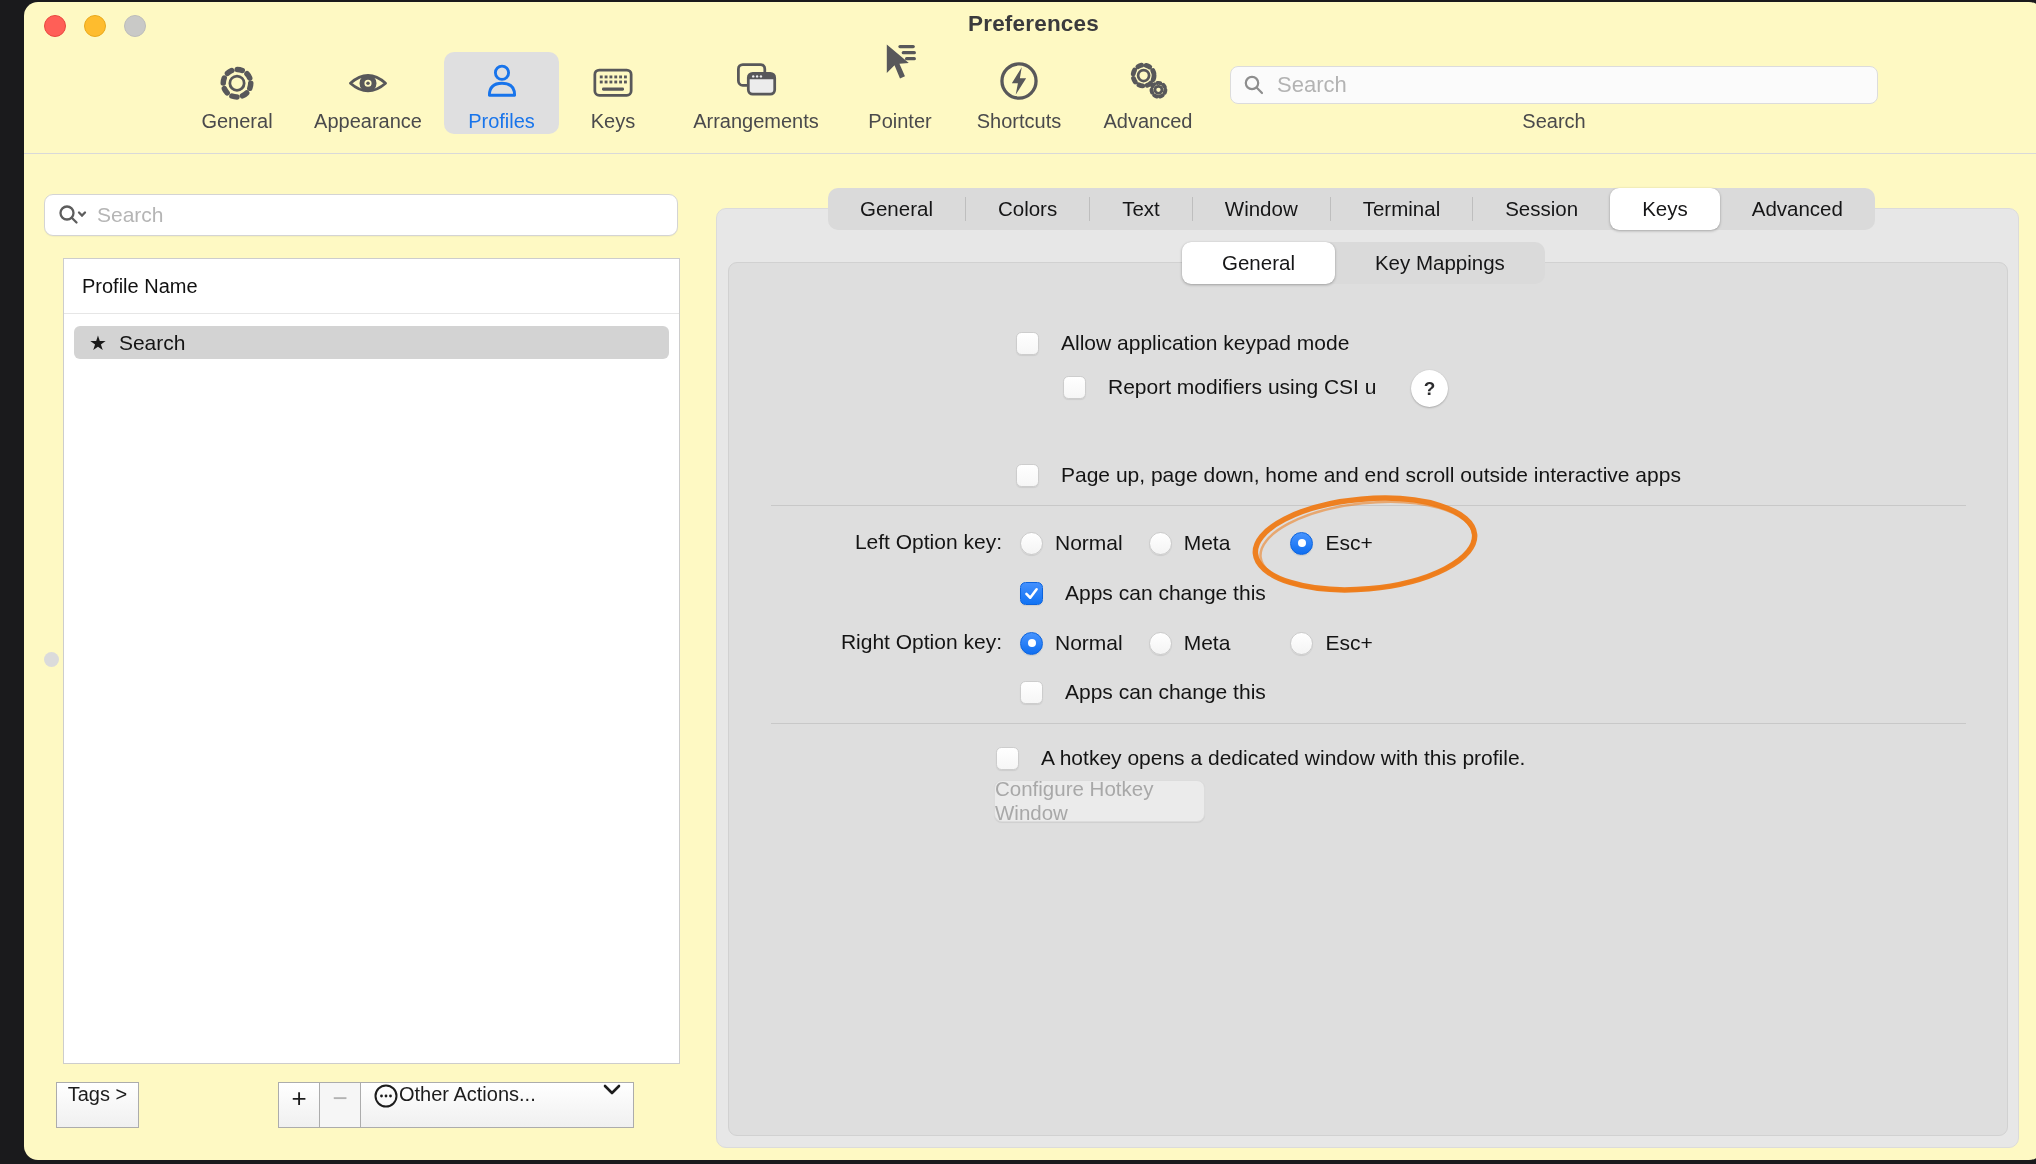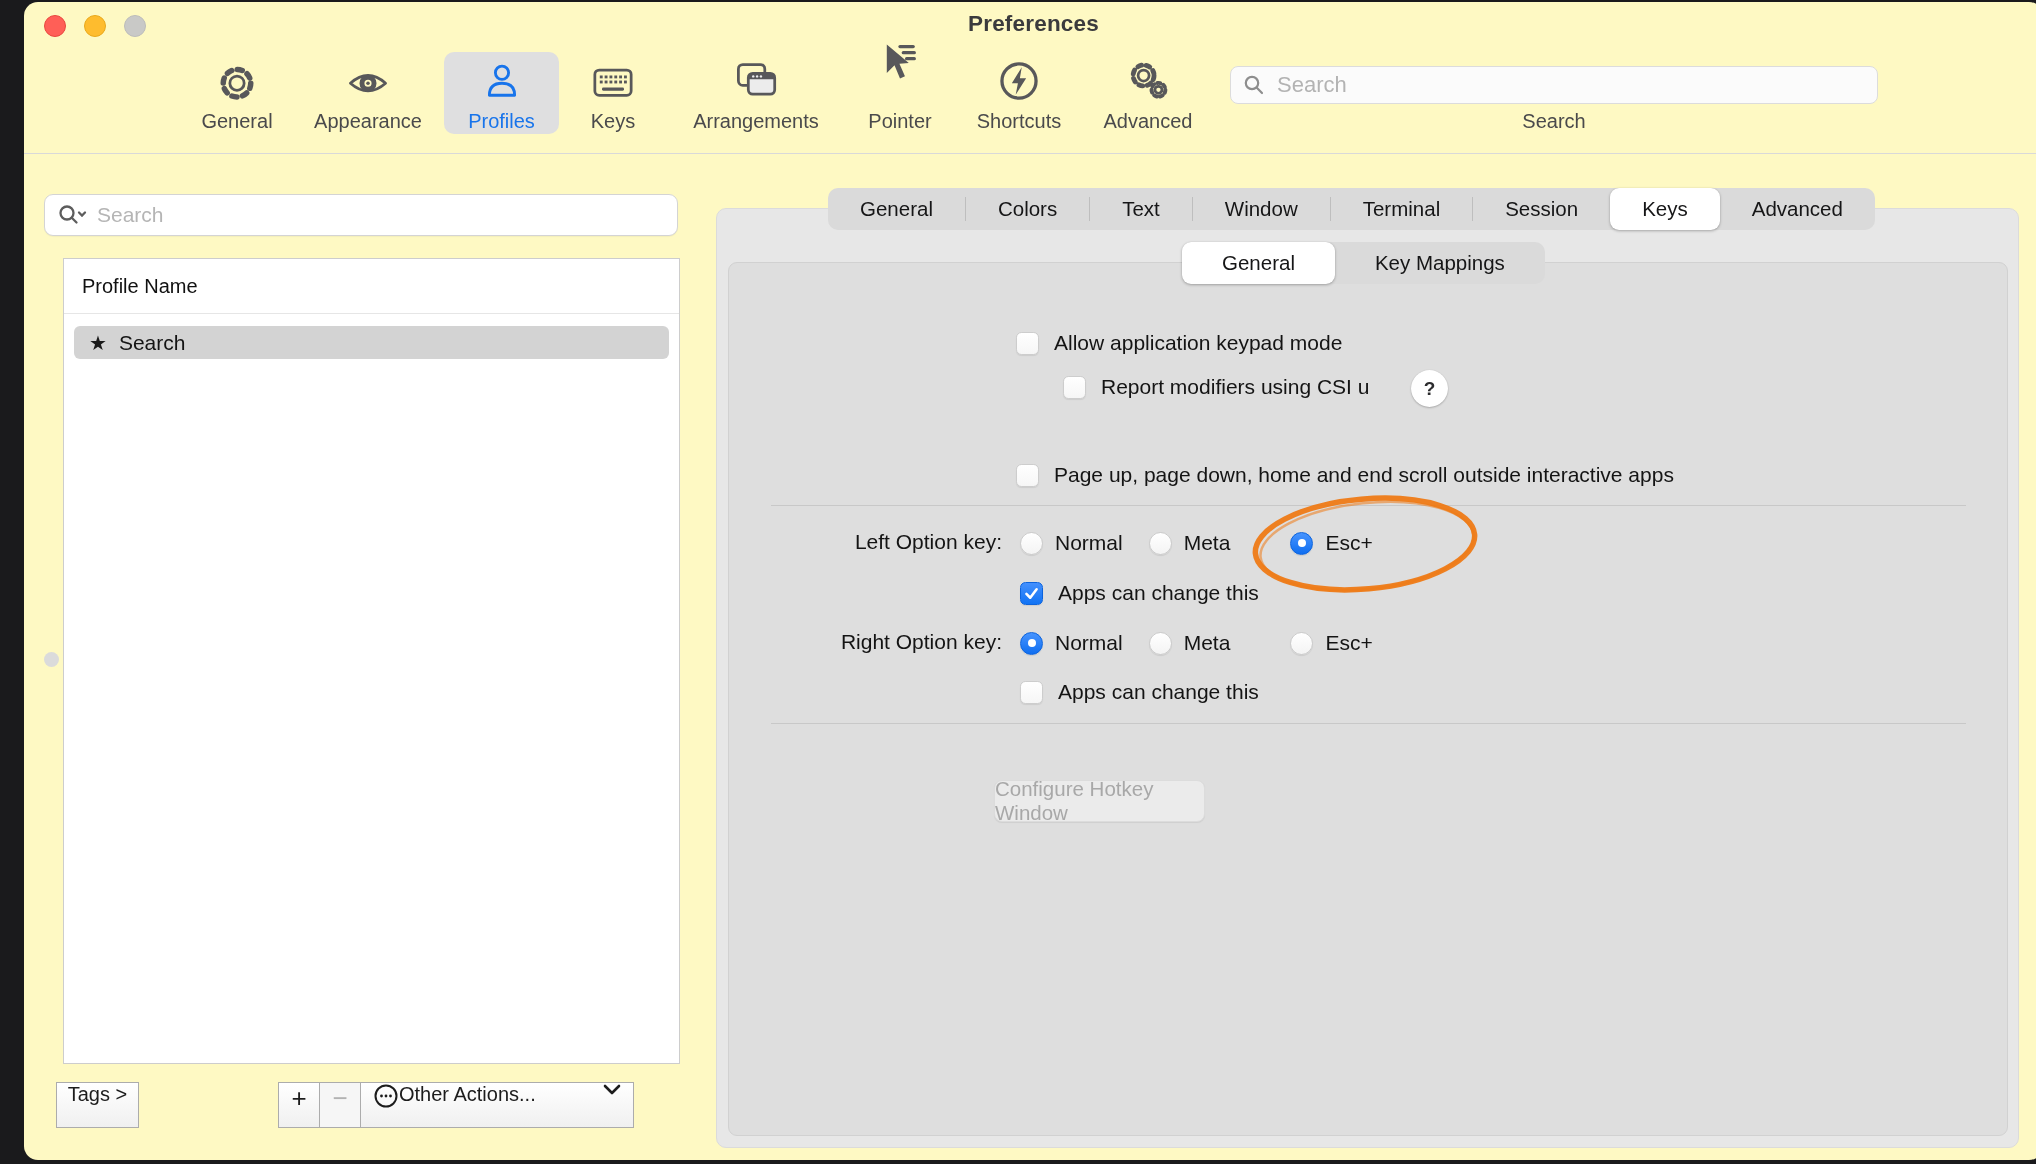--- a/index.html
+++ b/index.html
@@ -96,21 +96,21 @@
     border-radius:9px;white-space:nowrap;cursor:default;
   }
   .seg .segment.selected{
     background:#ffffff;box-shadow:0 1px 3px rgba(0,0,0,.28),0 0 1px rgba(0,0,0,.12);
   }
   .seg .seg-div{width:1px;height:24px;background:#bebebe;}
   .main-tabs{left:804px;top:186px;}
   .sub-tabs{left:1158px;top:240px;}
   .sub-tabs .segment{padding:0 40px;}
   
-  .crow{position:absolute;display:flex;align-items:center;gap:15px;font-size:21px;color:#141414;}
+  .crow{position:absolute;display:flex;align-items:center;gap:22px;font-size:21px;color:#141414;}
   .cb{
     width:23px;height:23px;border-radius:5.5px;background:linear-gradient(#ffffff,#f6f6f6);
     border:1px solid #cdcdcd;box-sizing:border-box;box-shadow:0 1px 1px rgba(0,0,0,.08);
     display:flex;align-items:center;justify-content:center;flex:0 0 auto;
   }
   .cb.on{background:linear-gradient(#4490fd,#1173f4);border:1px solid #0d64dd;}
   .radio{
     width:23px;height:23px;border-radius:50%;background:linear-gradient(#ffffff,#f4f4f4);
     border:1px solid #cbcbcb;box-sizing:border-box;box-shadow:0 1px 1px rgba(0,0,0,.08);flex:0 0 auto;
     display:flex;align-items:center;justify-content:center;
@@ -427,20 +427,24 @@
     </span>
   </div>
 
   <div class="crow" style="left:996px;top:675px;height:30px;">
     <span class="cb"></span>
     <span>Apps can change this</span>
   </div>
 
   <div class="sep" style="top:721px;"></div>
 
+  <div class="crow" style="left:972px;top:741px;height:30px;">
+    <span class="cb"></span>
+    <span>A hotkey opens a dedicated window with this profile.</span>
+  </div>
   <div class="config-btn">
     <span>Configure Hotkey Window</span>
   </div>
 
   <svg class="annotation-svg" width="260" height="116">
     <ellipse cx="121" cy="56" rx="110" ry="45" fill="none" stroke="#ee7a16" stroke-width="5.5" transform="rotate(-5 121 56)" opacity="0.95"></ellipse>
     <ellipse cx="123" cy="58" rx="107" ry="43" fill="none" stroke="#ee7a16" stroke-width="2.5" transform="rotate(-6 123 58)" opacity="0.55"></ellipse>
   </svg>
 
 </div>

